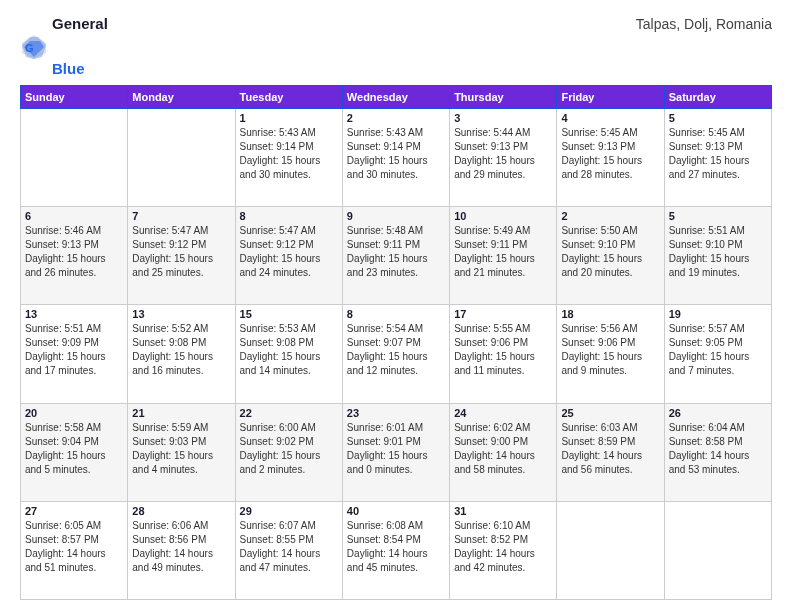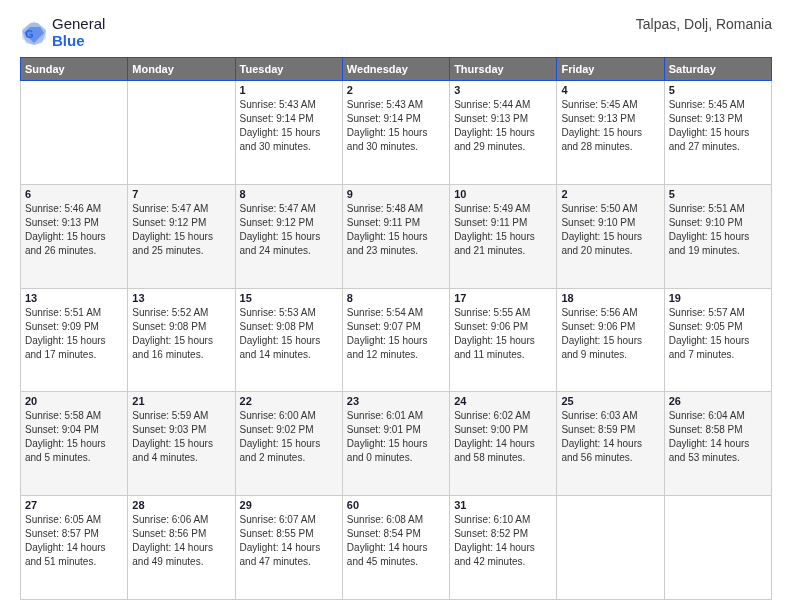--- a/index.html
+++ b/index.html
@@ -28,27 +28,28 @@
       align-items: center;
       gap: 4px;
     }
     .logo-text {
       display: flex;
       flex-direction: column;
       line-height: 1.1;
     }
     .logo-general {
       font-size: 15px;
-      font-weight: normal;
+      font-weight: bold;
       color: #1a1a2e;
     }
     .logo-blue {
       font-size: 15px;
       font-weight: bold;
       color: #2563eb;
+      margin-top: 28px;
     }
     .logo-icon {
       width: 28px;
       height: 28px;
     }
     .title-area {
       text-align: right;
     }
     .month-title {
       font-size: 36px;
@@ -61,21 +62,21 @@
       color: #444;
     }
     .calendar {
       flex: 1;
       border: 1px solid #ccc;
       border-collapse: collapse;
       width: 100%;
       table-layout: fixed;
     }
     .calendar th {
-      background: #737373;
+      background: #6d28d9;
       color: #fff;
       font-size: 11px;
       font-weight: bold;
       padding: 5px 4px;
       text-align: left;
       border: 1px solid #1d4ed8;
     }
     .calendar td {
       vertical-align: top;
       border: 1px solid #ccc;
@@ -262,21 +263,21 @@
           </td>
           <td>
             <span class="day-num">28</span>
             <div class="day-info">Sunrise: 6:06 AM<br>Sunset: 8:56 PM<br>Daylight: 14 hours<br>and 49 minutes.</div>
           </td>
           <td>
             <span class="day-num">29</span>
             <div class="day-info">Sunrise: 6:07 AM<br>Sunset: 8:55 PM<br>Daylight: 14 hours<br>and 47 minutes.</div>
           </td>
           <td>
-            <span class="day-num">60</span>
+            <span class="day-num">40</span>
             <div class="day-info">Sunrise: 6:08 AM<br>Sunset: 8:54 PM<br>Daylight: 14 hours<br>and 45 minutes.</div>
           </td>
           <td>
             <span class="day-num">31</span>
             <div class="day-info">Sunrise: 6:10 AM<br>Sunset: 8:52 PM<br>Daylight: 14 hours<br>and 42 minutes.</div>
           </td>
           <td class="empty-cell"></td>
           <td class="empty-cell"></td>
         </tr>
       </tbody>

